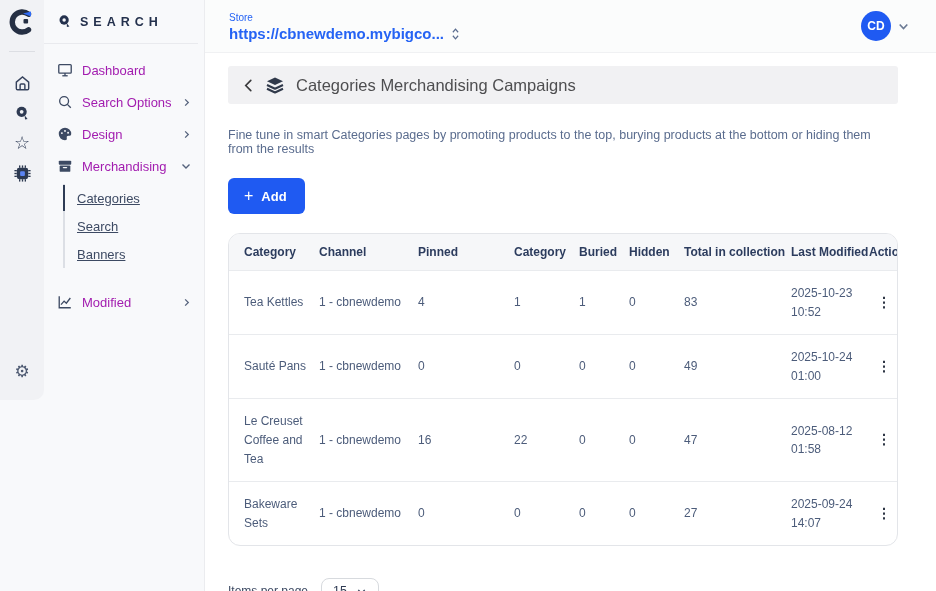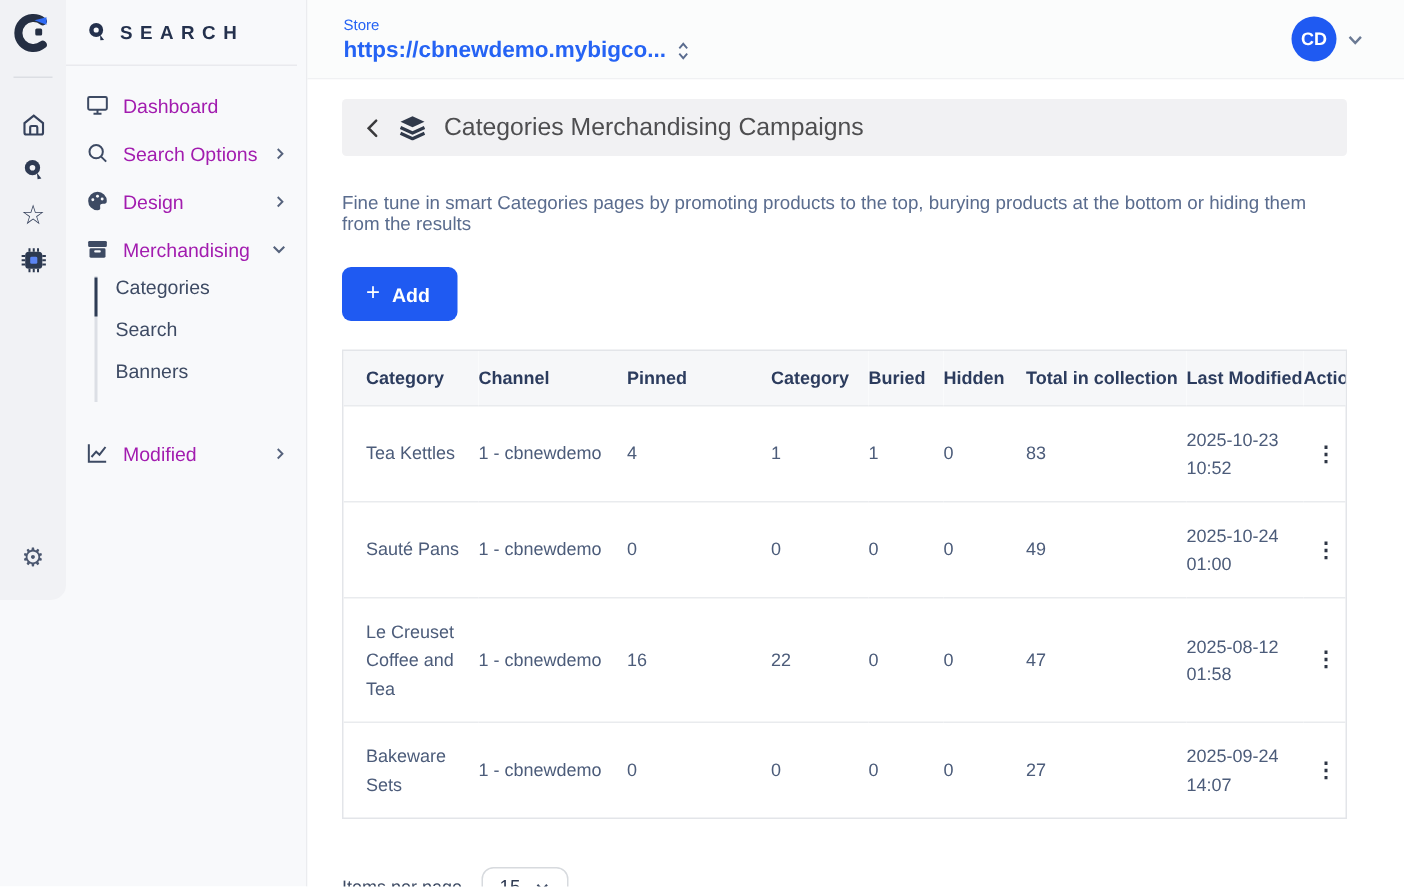--- a/index.html
+++ b/index.html
@@ -27,22 +27,22 @@
   .menu { position:absolute; left:44px; top:0; width:161px; }
   .menu-brand { height:44px; display:flex; align-items:center; gap:8px; padding-left:13px;
     border-bottom:1px solid #e9eaee; margin-right:7px; }
   .menu-brand-label { font-size:12.5px; font-weight:bold; letter-spacing:5px; color:#24314d; }
   .menu-list { list-style:none; padding-top:10px; }
   .menu-item { height:32px; display:flex; align-items:center; gap:9px;
     padding:0 14px 0 13px; font-size:13px; color:#a21caf; cursor:pointer; }
   .menu-item .mi-label { flex:0 0 auto; }
   .menu-item .mi-chevron { margin-left:auto; color:#55627c; display:flex; }
   .submenu { list-style:none; margin:2px 0 4px 19px; border-left:2px solid #dcdfe5; }
-  .submenu li { position:relative; height:28px; display:flex; align-items:flex-start;
-    padding-left:12px; font-size:13px; color:#3d4a63; cursor:pointer; }
+  .submenu li { position:relative; height:28px; display:flex; align-items:center;
+    padding-left:12px; font-size:13px; color:#3d4a63; cursor:pointer;text-decoration:underline; }
   .submenu li.active::before { content:""; position:absolute; left:-2px; top:1px; bottom:1px;
     width:2px; background:#2e3c55; }
   .menu-gap { height:14px; }
 
   
   .topbar { position:absolute; left:205px; top:0; width:731px; height:53px;
     background:#fbfcfc; border-bottom:1px solid #f0f1f3;
     display:flex; align-items:center;gap:36px; }
   .store-block { margin-left:24px; padding-top:2px; }
   .store-label { font-size:10px; color:#2563f4; margin-bottom:2px; }
@@ -61,21 +61,21 @@
   .back-btn { display:flex; align-items:center; cursor:pointer; }
   .page-title { font-size:16.5px; color:#4e4e50; }
   .page-desc { margin-top:24px; font-size:12.5px; color:#5a6c8e; }
   .add-btn { margin-top:22px; height:36px; min-width:77px; padding:0 16px;
     background:#1f5af2; border:none; border-radius:6px; color:#fff;
     font-family:"Liberation Sans",sans-serif; font-size:13px; font-weight:bold;
     display:flex; align-items:center; gap:8px; cursor:pointer; }
   .add-plus { font-size:16px; font-weight:normal; line-height:1; }
 
   
-  .table-wrap { margin-top:19px; border:1px solid #e3e5e9; border-radius:0; overflow:hidden; }
+  .table-wrap { margin-top:19px; border:1px solid #e3e5e9; border-radius:12px; overflow:hidden; }
   table { width:100%; border-collapse:collapse; table-layout:fixed; }
   thead th { text-align:left; font-size:12px; font-weight:bold; color:#2c3c5e;
     background:#f6f7f9; padding:11px 6px 11px 0; white-space:nowrap; overflow:hidden; }
   thead th:first-child, tbody td:first-child { padding-left:15px; }
   tbody td { font-size:12px; color:#4c5c7a; padding:13px 8px 13px 0;
     border-top:1px solid #e9ebee; vertical-align:middle; line-height:1.55;
     overflow-wrap:break-word; }
   .kebab { background:none; border:none; cursor:pointer; font-size:14px; font-weight:bold;
     color:#2e3645; padding:2px 6px; margin-left:2px; line-height:1; }
 

